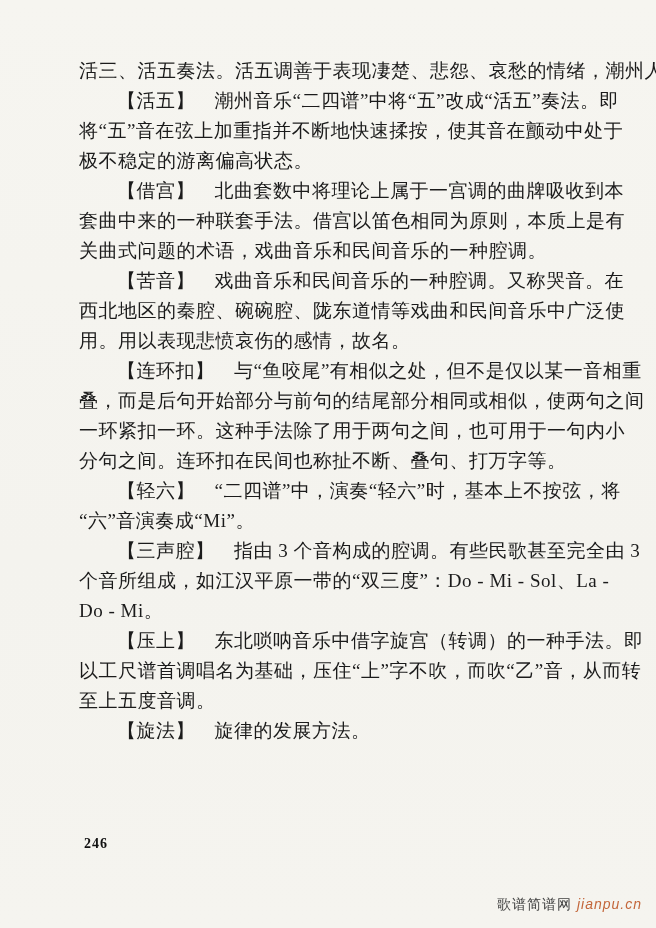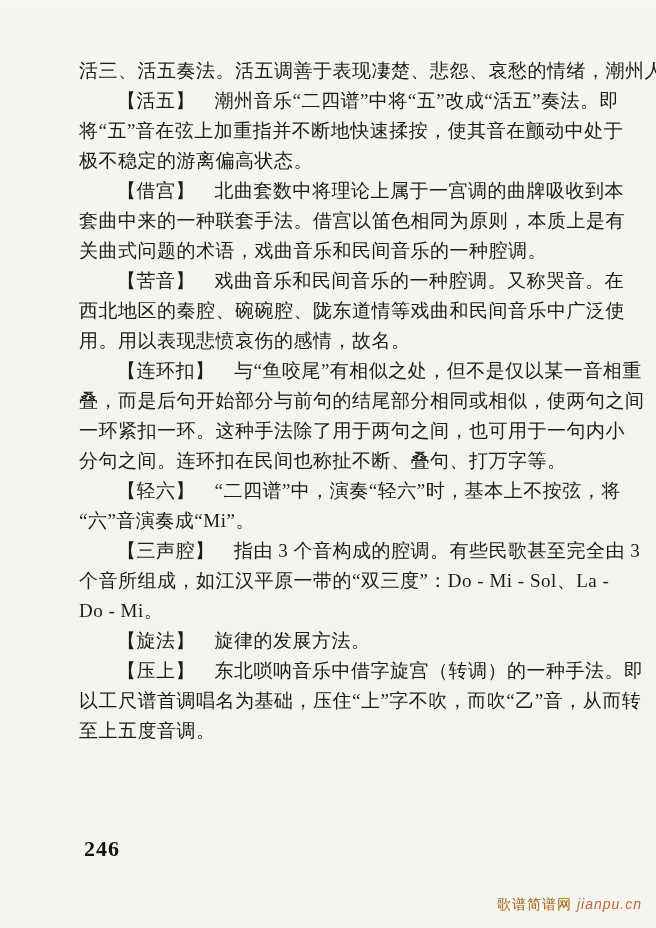--- a/index.html
+++ b/index.html
@@ -39,34 +39,34 @@
     text-align: left;
     text-align-last: left;
   }
   .line.indent {
     text-indent: 2em;
   }
   .page-number {
     position: absolute;
     left: 84px;
     top: 836px;
-    font-size: 22px;
+    font-size: 14px;
     font-weight: 600;
     letter-spacing: 1px;
     color: #111111;
   }
   .watermark {
     position: absolute;
     right: 14px;
     top: 896px;
     font-size: 14px;
     font-family: "Liberation Sans", "DejaVu Sans", sans-serif;
     letter-spacing: 1px;
   }
-  .watermark .wm-name { color: #a16207; }
+  .watermark .wm-name { color: #404040; }
   .watermark .wm-url  { color: #c3663a; margin-left: 0; font-style: italic; }
 </style>
 </head>
 <body>
 
 <div class="page-surface">
 
   <div class="text-block">
 
 
@@ -104,27 +104,27 @@
       <div class="line last">“六”音演奏成“Mi”。</div>
     </div>
 
     <div class="para">
       <div class="line indent">【三声腔】　指由 3 个音构成的腔调。有些民歌甚至完全由 3</div>
       <div class="line">个音所组成，如江汉平原一带的“双三度”：Do - Mi - Sol、La -</div>
       <div class="line last">Do - Mi。</div>
     </div>
 
     <div class="para">
-      <div class="line indent last">【旋法】　旋律的发展方法。</div>
+      <div class="line indent">【压上】　东北唢呐音乐中借字旋宫（转调）的一种手法。即</div>
+      <div class="line">以工尺谱首调唱名为基础，压住“上”字不吹，而吹“乙”音，从而转</div>
+      <div class="line last">至上五度音调。</div>
     </div>
 
     <div class="para">
-      <div class="line indent">【压上】　东北唢呐音乐中借字旋宫（转调）的一种手法。即</div>
-      <div class="line">以工尺谱首调唱名为基础，压住“上”字不吹，而吹“乙”音，从而转</div>
-      <div class="line last">至上五度音调。</div>
+      <div class="line indent last">【旋法】　旋律的发展方法。</div>
     </div>
 
   </div>
 
   <div class="page-number">246</div>
 
   <div class="watermark">
     <span class="wm-name">歌谱简谱网</span>
     <span class="wm-url">jianpu.cn</span>
   </div>

